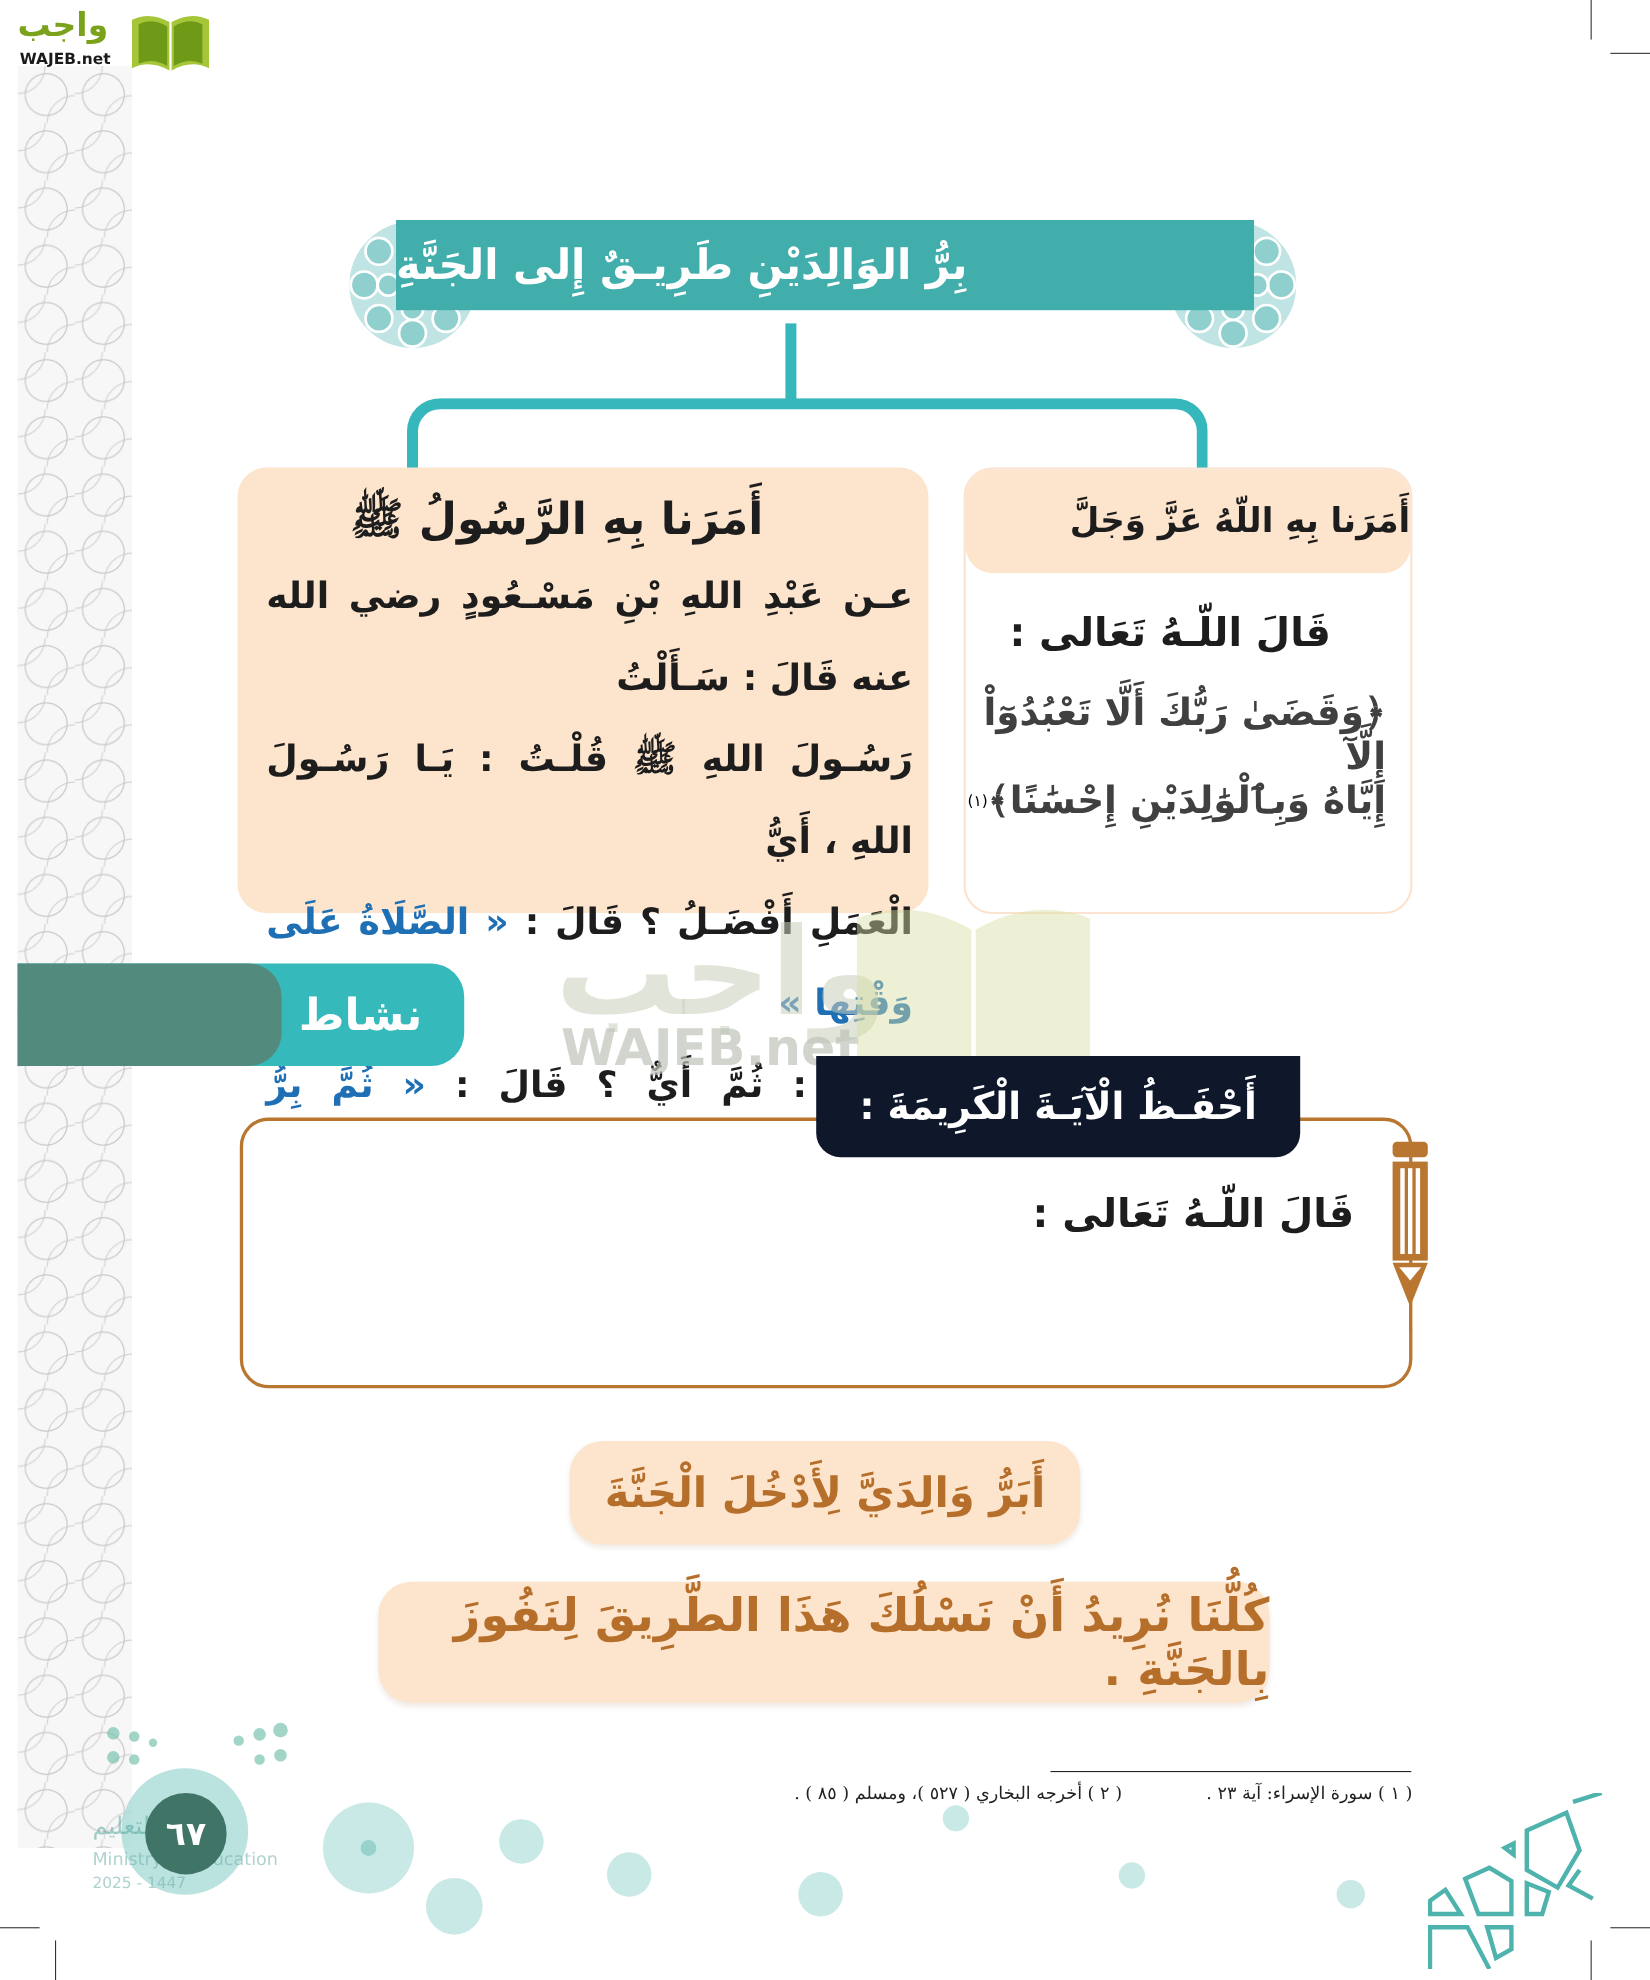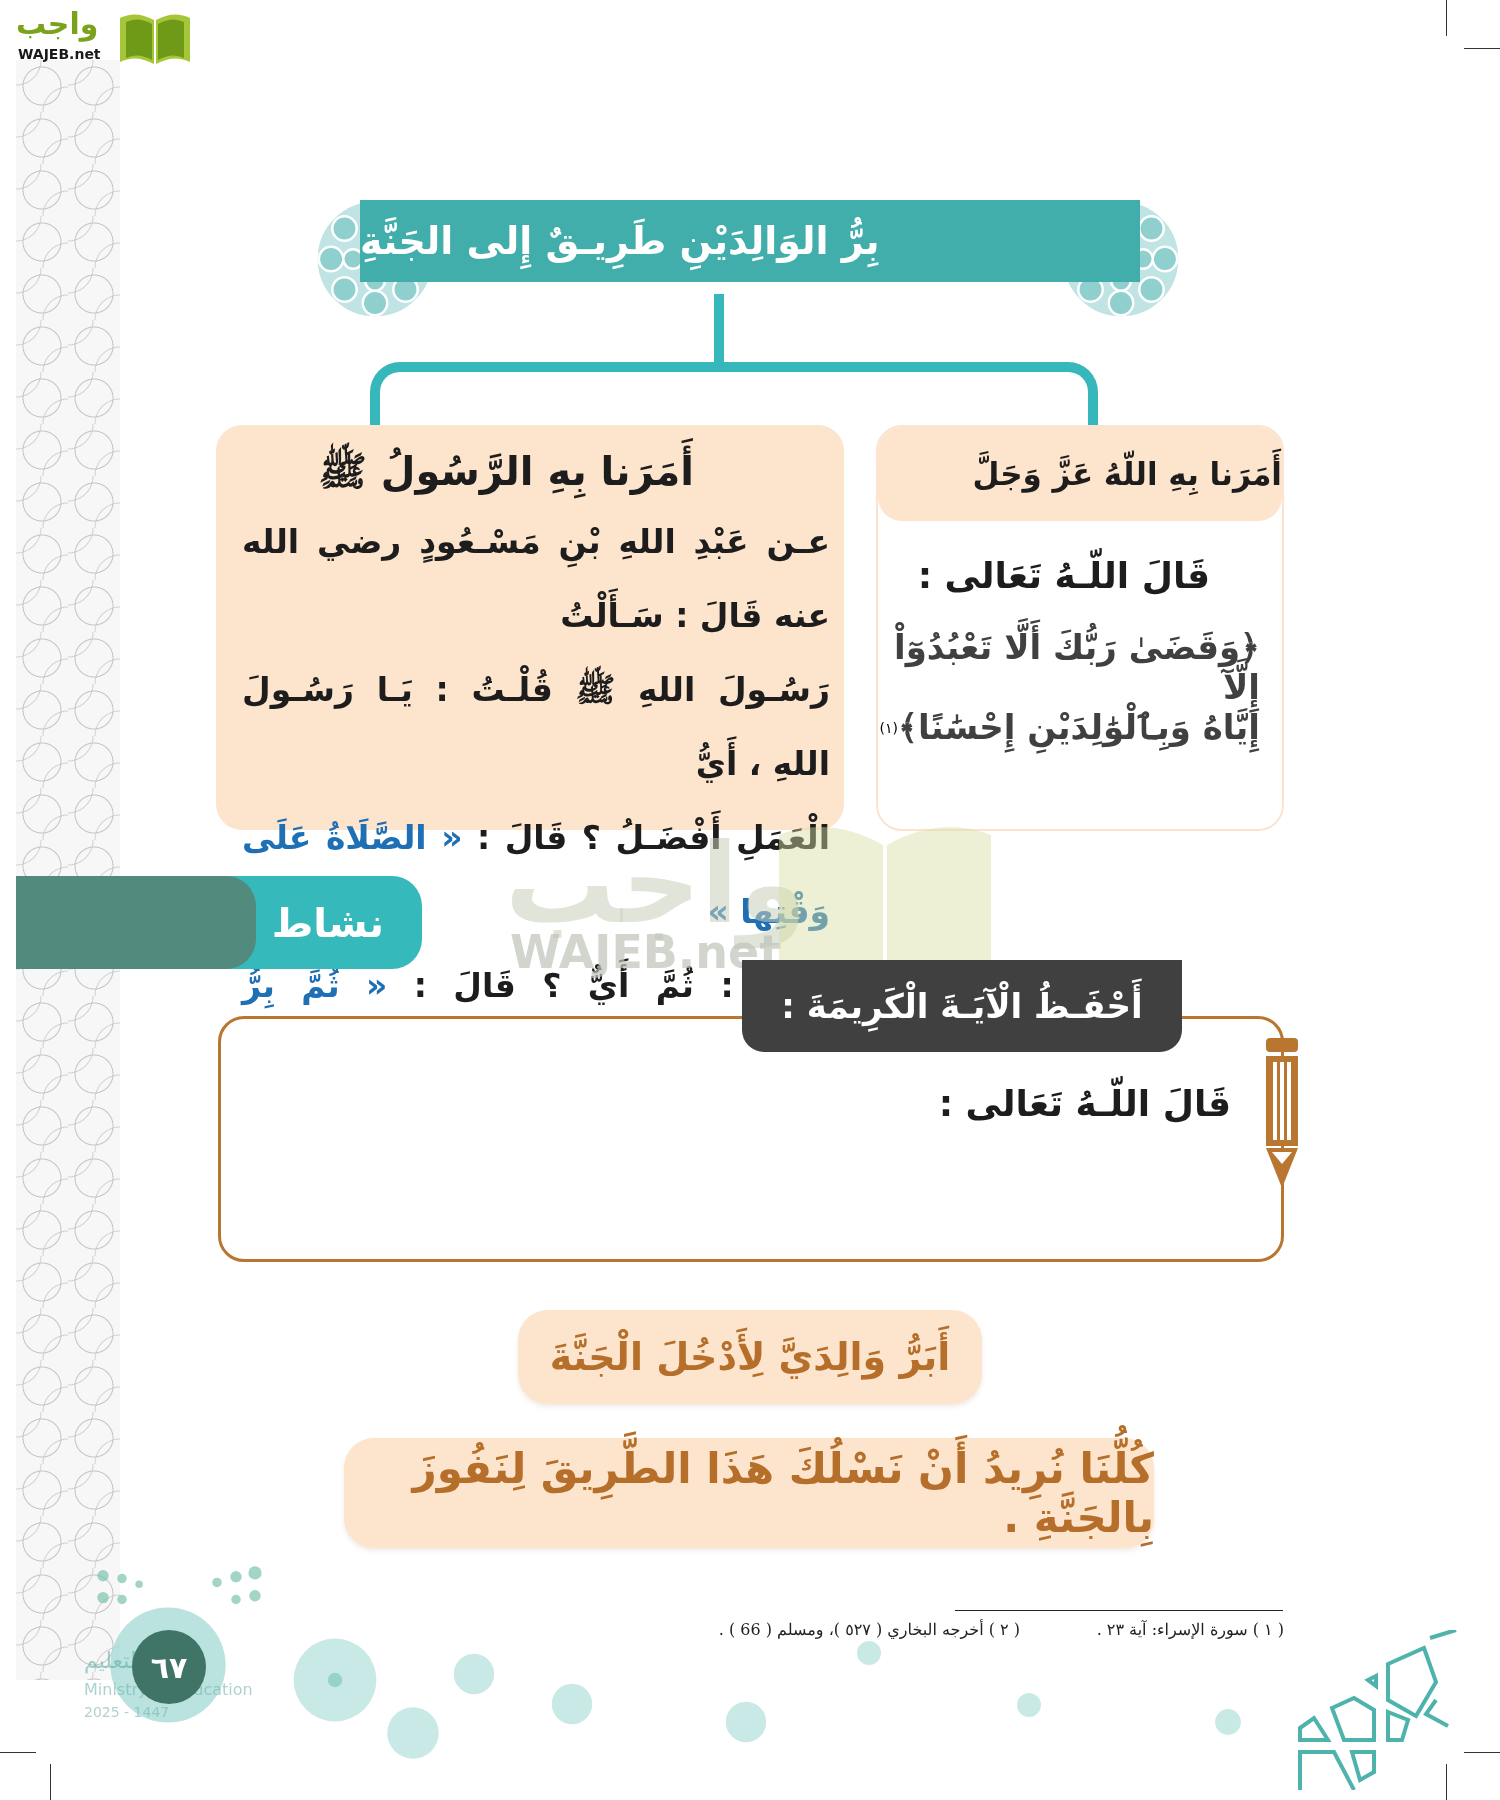--- a/index.html
+++ b/index.html
@@ -90,21 +90,21 @@
   .wm-en { left: 510px; top: 925px; font-size: 46px; font-weight: bold; color: rgba(190,195,185,0.7); }
   .wm-book { left: 775px; top: 815px; width: 220px; height: 190px; }
 
   
   .memo-box {
     left: 218px; top: 1016px; width: 1060px; height: 240px;
     border: 3px solid #b97630; border-radius: 26px; background: #ffffff;
   }
   .memo-tab {
     left: 742px; top: 960px; width: 440px; height: 92px;
-    background: #404040; border-radius: 0 0 22px 22px;
+    background: #0f172a; border-radius: 0 0 22px 22px;
     display: flex; align-items: center; justify-content: center; z-index: 3;
   }
   .memo-tab span { color: #ffffff; font-size: 34px; font-weight: bold; direction: rtl; }
   .pencil { left: 1262px; top: 1030px; width: 40px; height: 180px; z-index: 4; }
 
   
   .pill {
     background: #fde4cc; border-radius: 30px;
     display: flex; align-items: center; justify-content: center;
     color: #b66f2b; font-weight: bold; direction: rtl;
@@ -255,21 +255,21 @@
   <path d="M4 118 L36 118 L20 158 Z" fill="#b97630"></path>
   <path d="M10 122 L30 122 L20 134 Z" fill="#fff"></path>
   <rect x="19" y="158" width="2" height="22" fill="#b97630"></rect>
 </svg>
 
 <div class="abs pill pill-1">أَبَرُّ وَالِدَيَّ لِأَدْخُلَ الْجَنَّةَ</div>
 <div class="abs pill pill-2">كُلُّنَا نُرِيدُ أَنْ نَسْلُكَ هَذَا الطَّرِيقَ لِنَفُوزَ بِالجَنَّةِ .</div>
 
 <div class="abs fn-rule"></div>
 <div class="abs fn" style="right:216px;">( ١ ) سورة الإسراء: آية ٢٣ .</div>
-<div class="abs fn" style="right:480px;">( ٢ ) أخرجه البخاري ( ٥٢٧ )، ومسلم ( 66 ) .</div>
+<div class="abs fn" style="right:480px;">( ٢ ) أخرجه البخاري ( ٥٢٧ )، ومسلم ( ٨٥ ) .</div>
 
 <svg class="abs" viewBox="0 0 200 60" style="left:84px;top:1560px;width:190px;height:60px;">
   <g fill="#7cc4b0" opacity="0.7">
     <circle cx="20" cy="15" r="6"></circle>
       <circle cx="40" cy="18" r="5"></circle>
       <circle cx="58" cy="24" r="4"></circle>
     <circle cx="180" cy="12" r="7"></circle>
       <circle cx="160" cy="16" r="6"></circle>
       <circle cx="140" cy="22" r="5"></circle>
     <circle cx="20" cy="38" r="6"></circle>

